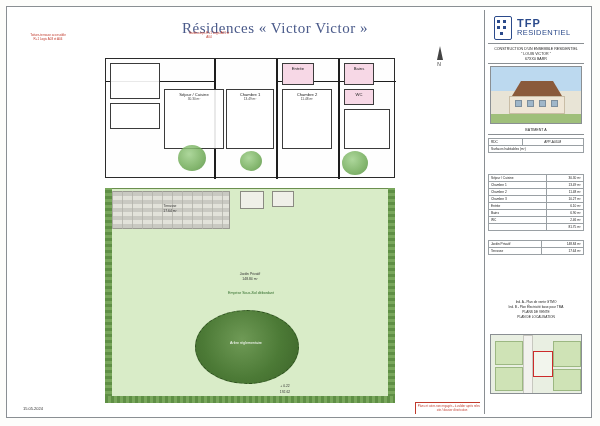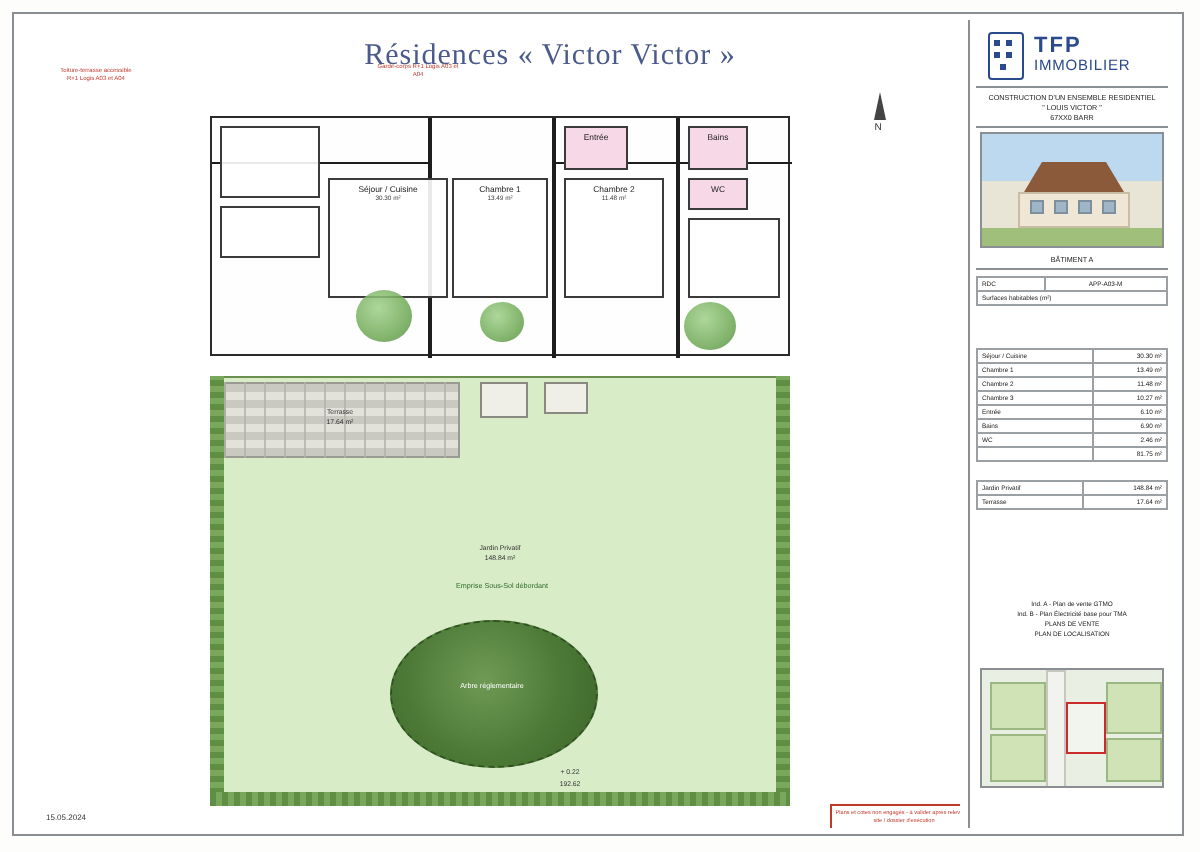--- a/index.html
+++ b/index.html
@@ -303,21 +303,21 @@
     <div class="footer-note">15.05.2024</div>
     <div class="warn-box">Plans et cotes non engagés - à valider après relevé sur site / dossier d'exécution</div>
   </div>
 
   <div class="panel"></div>
 
   <div class="logo-box">
     <div class="logo-mark"></div>
     <div class="logo-text">
       <div class="logo-tfp">TFP</div>
-      <div class="logo-imm">IMMOBILIER</div>
+      <div class="logo-imm">RESIDENTIEL</div>
     </div>
   </div>
 
   <div class="panel-sec desc">
     <div>CONSTRUCTION D'UN ENSEMBLE RESIDENTIEL</div>
     <div>" LOUIS VICTOR "</div>
     <div>67XX0 BARR</div>
   </div>
 
   <div class="photo">

